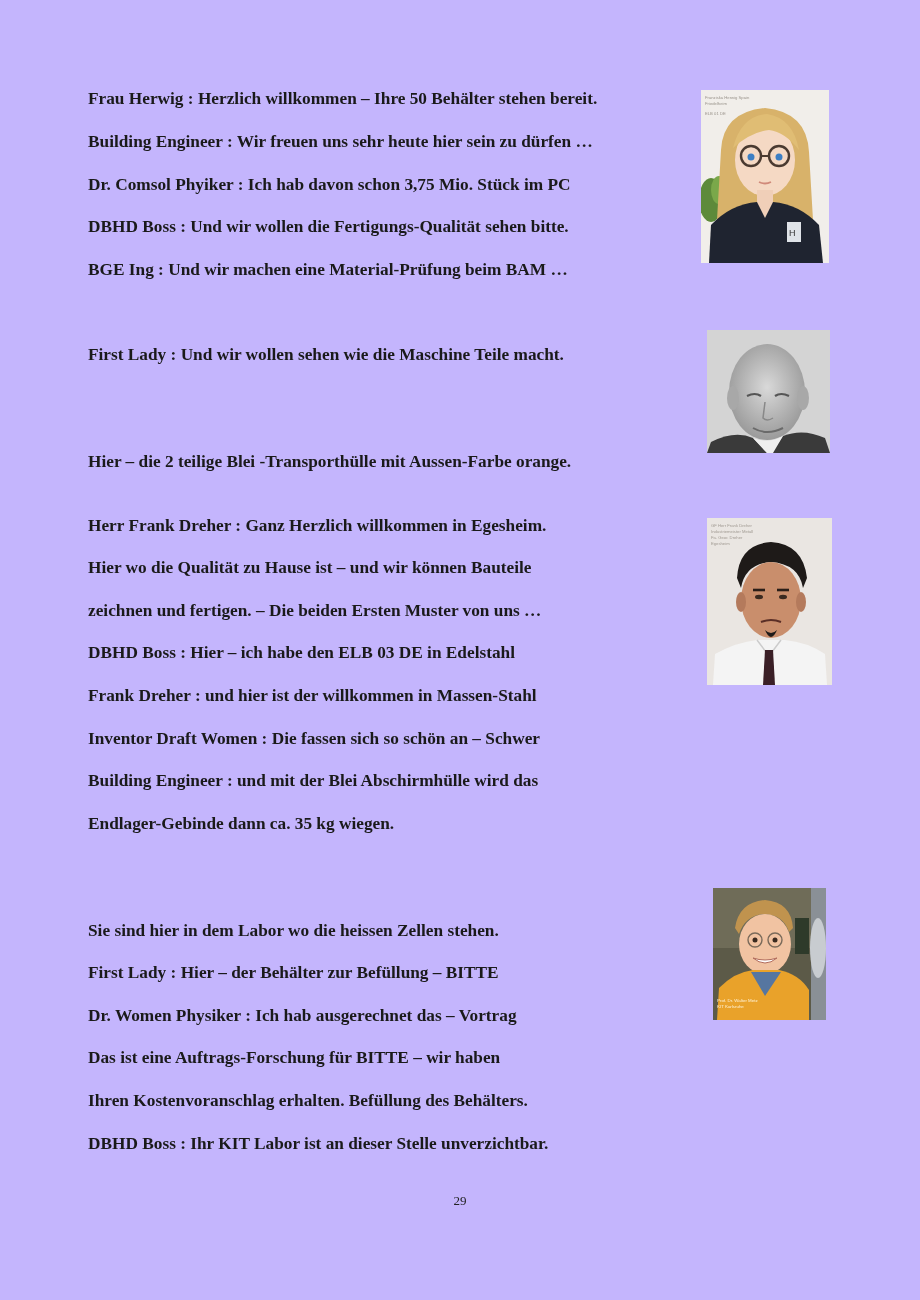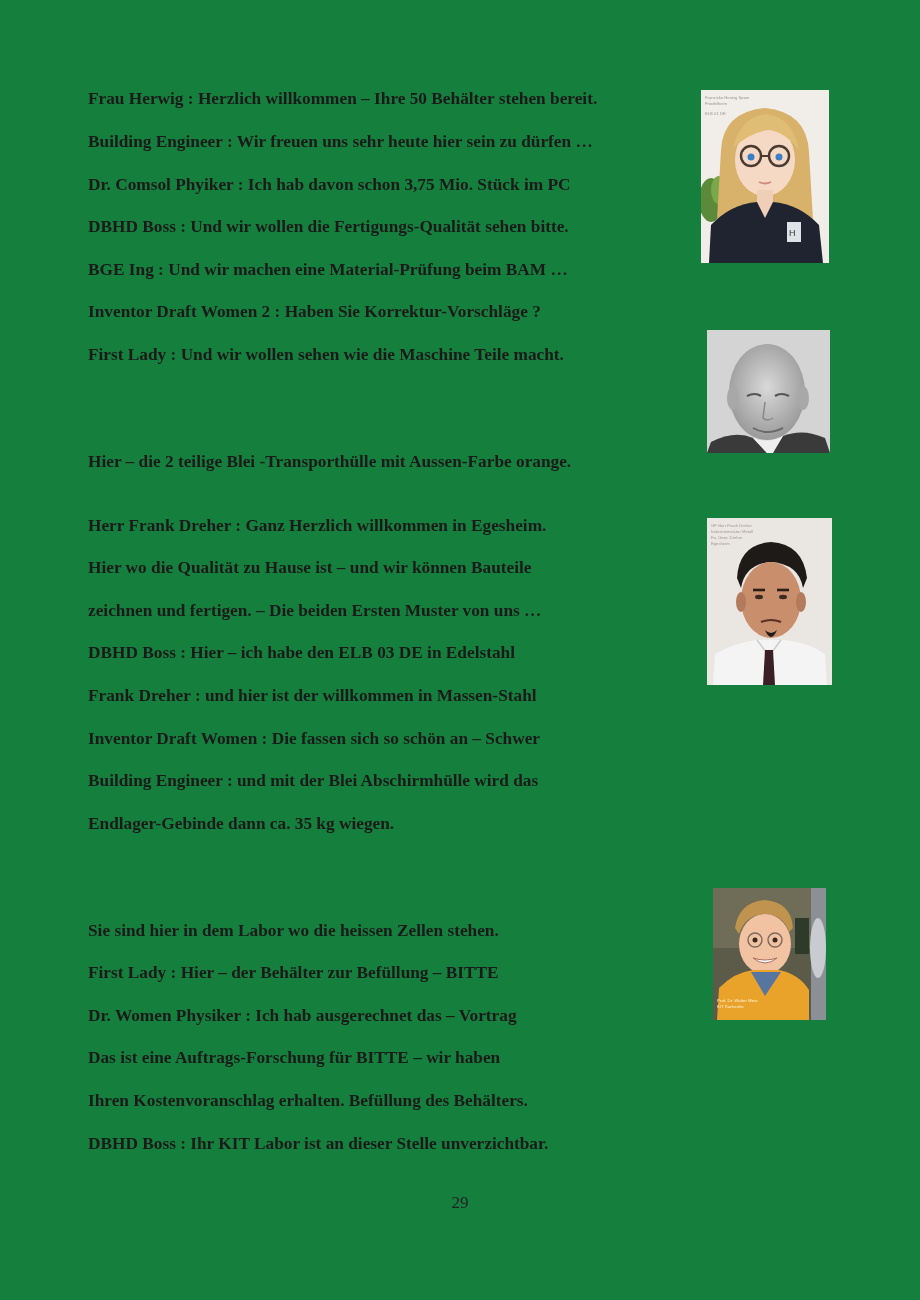--- a/index.html
+++ b/index.html
@@ -1,42 +1,41 @@
 <!DOCTYPE html>
 <html><head>
 <meta charset="utf-8">
 <style>
   html, body { margin: 0; padding: 0; background: #ffffff; }
   body { width: 920px; height: 1300px; position: relative; overflow: hidden; }
-  .page { position: absolute; left: 0; top: 0; width: 920px; height: 1300px; background: #15803d; }
+  .page { position: absolute; left: 0; top: 0; width: 920px; height: 1300px; background: #c4b5fd; }
   .line {
     position: absolute; left: 88px;
     font-family: "Liberation Serif", serif;
     font-weight: bold; font-size: 17.3px; color: #1a1a1a;
     white-space: nowrap; line-height: 20px;
   }
   .pagenum {
     position: absolute; left: 0; width: 920px; top: 1193px; text-align: center;
-    font-family: "Liberation Serif", serif; font-size: 17px; color: #222;
+    font-family: "Liberation Serif", serif; font-size: 13px; color: #222;
   }
   .portrait { position: absolute; overflow: hidden; }
   .portrait svg { display: block; width: 100%; height: 100%; }
   .cap { font-family: "Liberation Sans", sans-serif; }
 </style>
 </head>
 <body>
 
 <div class="page">
 
   <div class="line" style="top:89px">Frau Herwig : Herzlich willkommen – Ihre 50 Behälter stehen bereit.</div>
   <div class="line" style="top:132px">Building Engineer : Wir freuen uns sehr heute hier sein zu dürfen …</div>
   <div class="line" style="top:175px">Dr. Comsol Phyiker : Ich hab davon schon 3,75 Mio. Stück im PC</div>
   <div class="line" style="top:260px">BGE Ing : Und wir machen eine Material-Prüfung beim BAM …</div>
   <div class="line" style="top:217px">DBHD Boss : Und wir wollen die Fertigungs-Qualität sehen bitte.</div>
-  <div class="line" style="top:302px">Inventor Draft Women 2 : Haben Sie Korrektur-Vorschläge ?</div>
   <div class="line" style="top:345px">First Lady : Und wir wollen sehen wie die Maschine Teile macht.</div>
 
   <div class="line" style="top:452px">Hier – die 2 teilige Blei -Transporthülle mit Aussen-Farbe orange.</div>
 
   <div class="line" style="top:516px">Herr Frank Dreher : Ganz Herzlich willkommen in Egesheim.</div>
   <div class="line" style="top:558px">Hier wo die Qualität zu Hause ist – und wir können Bauteile</div>
   <div class="line" style="top:601px">zeichnen und fertigen. – Die beiden Ersten Muster von uns …</div>
   <div class="line" style="top:643px">DBHD Boss : Hier – ich habe den ELB 03 DE in Edelstahl</div>
   <div class="line" style="top:686px">Frank Dreher : und hier ist der willkommen in Massen-Stahl</div>
   <div class="line" style="top:729px">Inventor Draft Women : Die fassen sich so schön an – Schwer</div>

